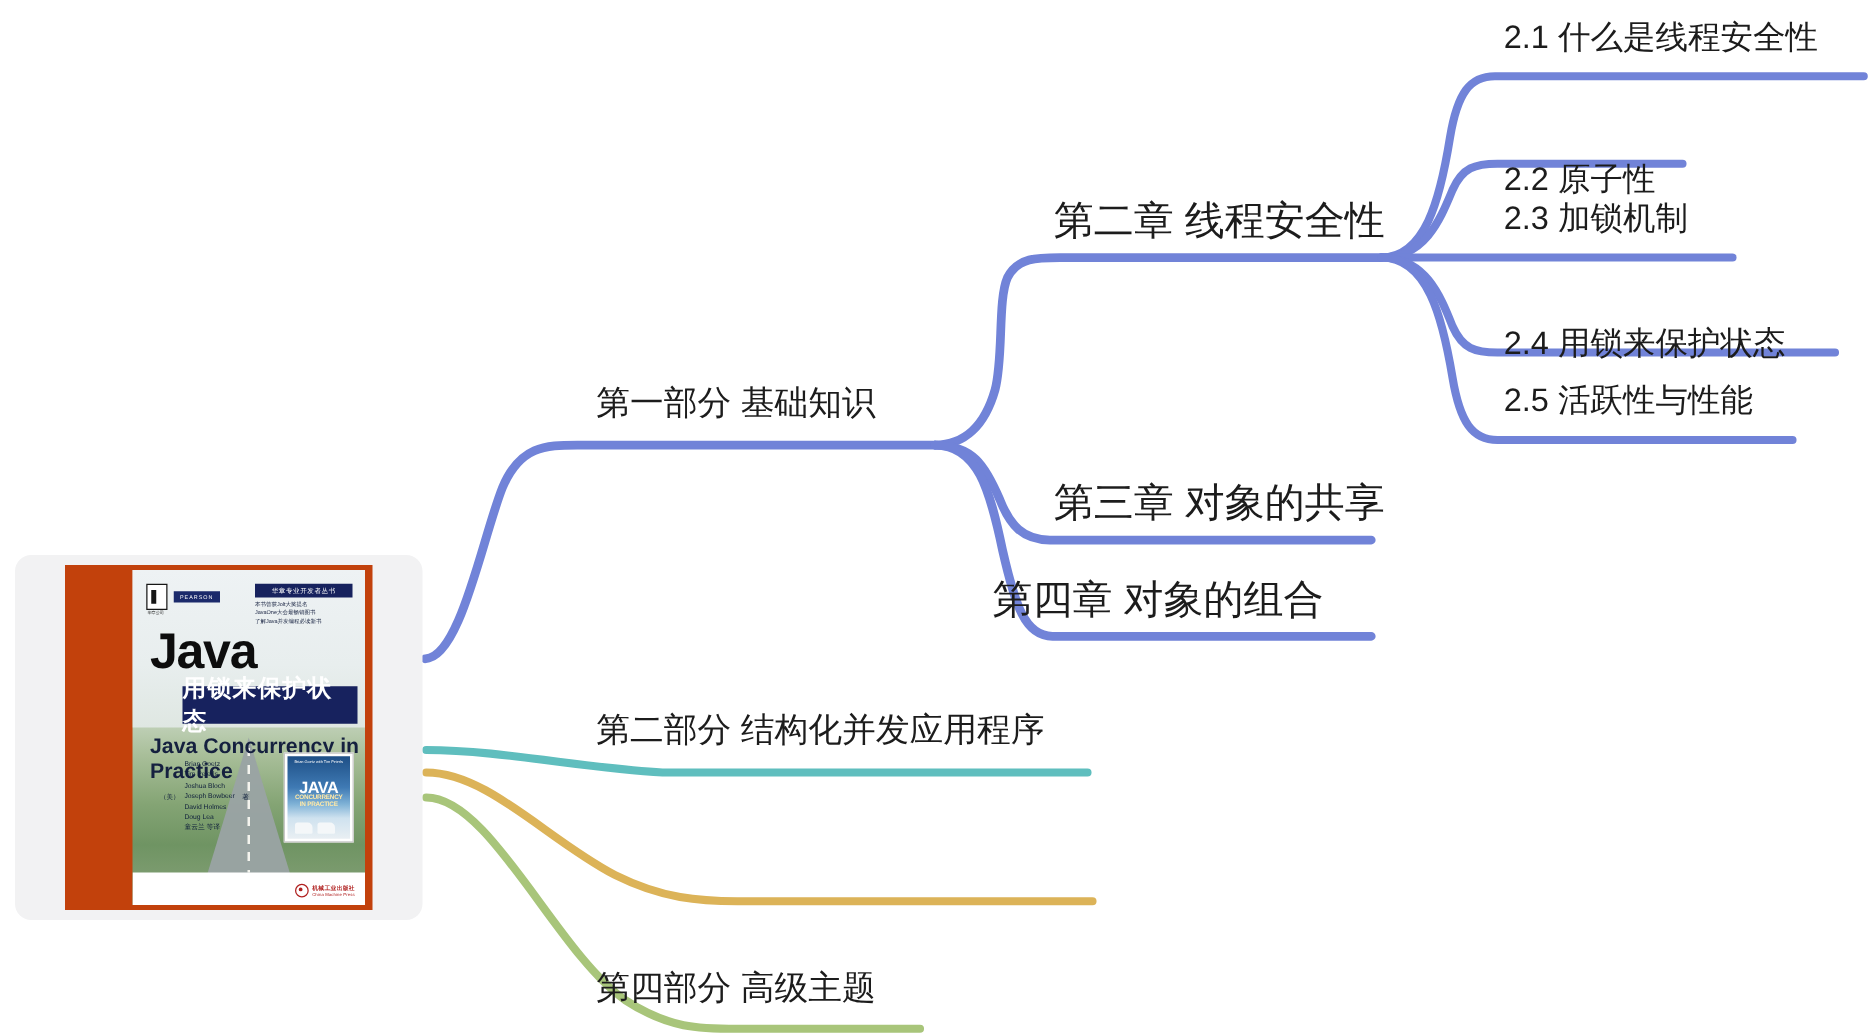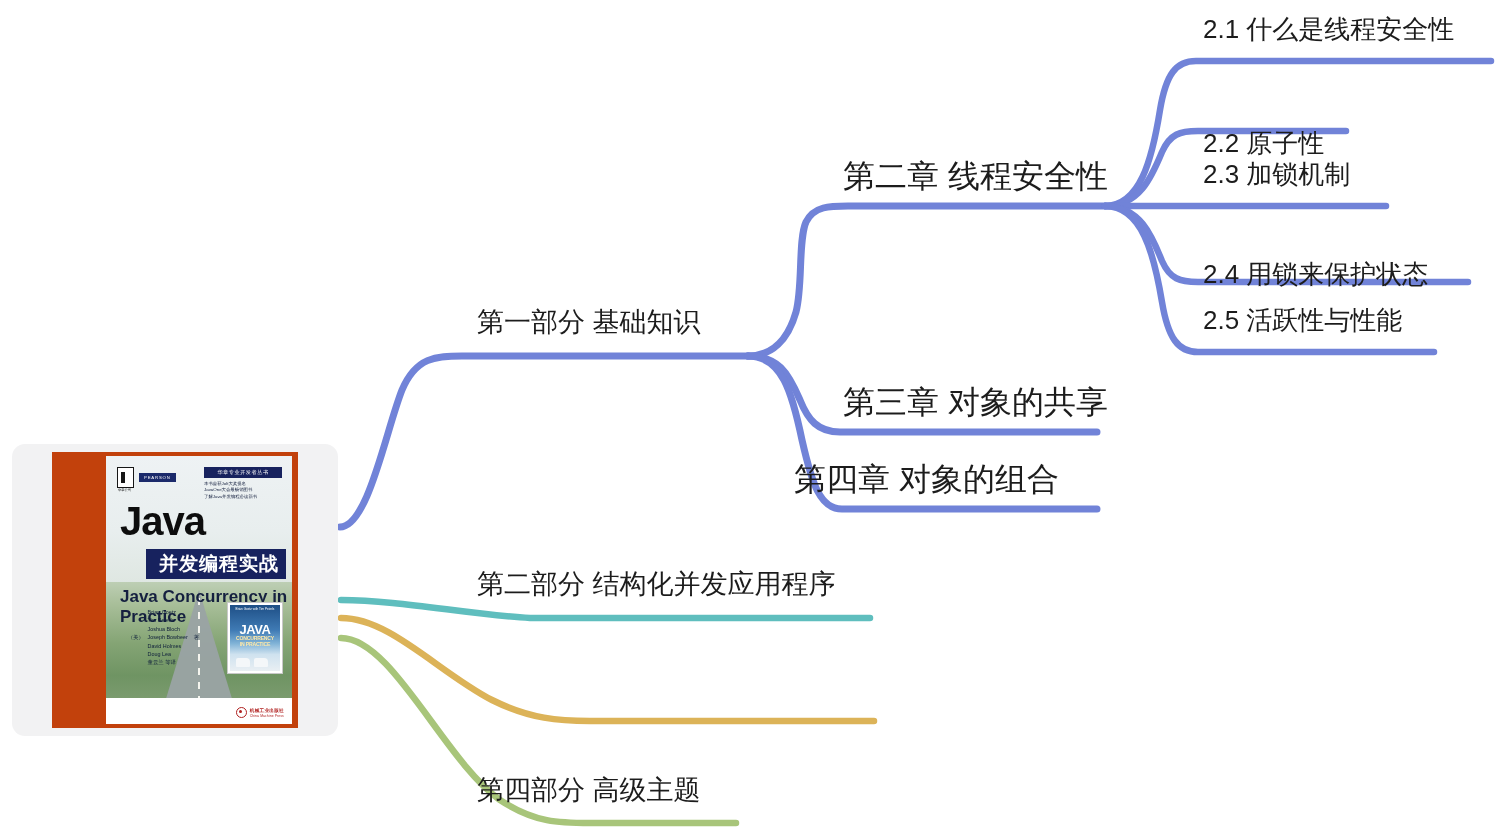--- a/index.html
+++ b/index.html
@@ -305,21 +305,21 @@
         <div class="series-box">
           <div class="series-bar">华章专业开发者丛书</div>
           <div class="series-lines">
             <div class="series-line">本书曾获Jolt大奖提名</div>
             <div class="series-line">JavaOne大会最畅销图书</div>
             <div class="series-line">了解Java并发编程必读新书</div>
           </div>
         </div>
 
         <div class="cover-java">Java</div>
-        <div class="cover-cn-band">并发编程实战</div>
+        <div class="cover-cn-band">用锁来保护状态</div>
         <div class="cover-sub">Java Concurrency in Practice</div>
 
         <div class="authors-wrap">
           <span class="authors-country">（美）</span>
           <span class="authors-list">
             <span class="author">Brian Goetz</span>
             <span class="author">Tim Peierls</span>
             <span class="author">Joshua Bloch</span>
             <span class="author">Joseph Bowbeer</span>
             <span class="author">David Holmes</span>

